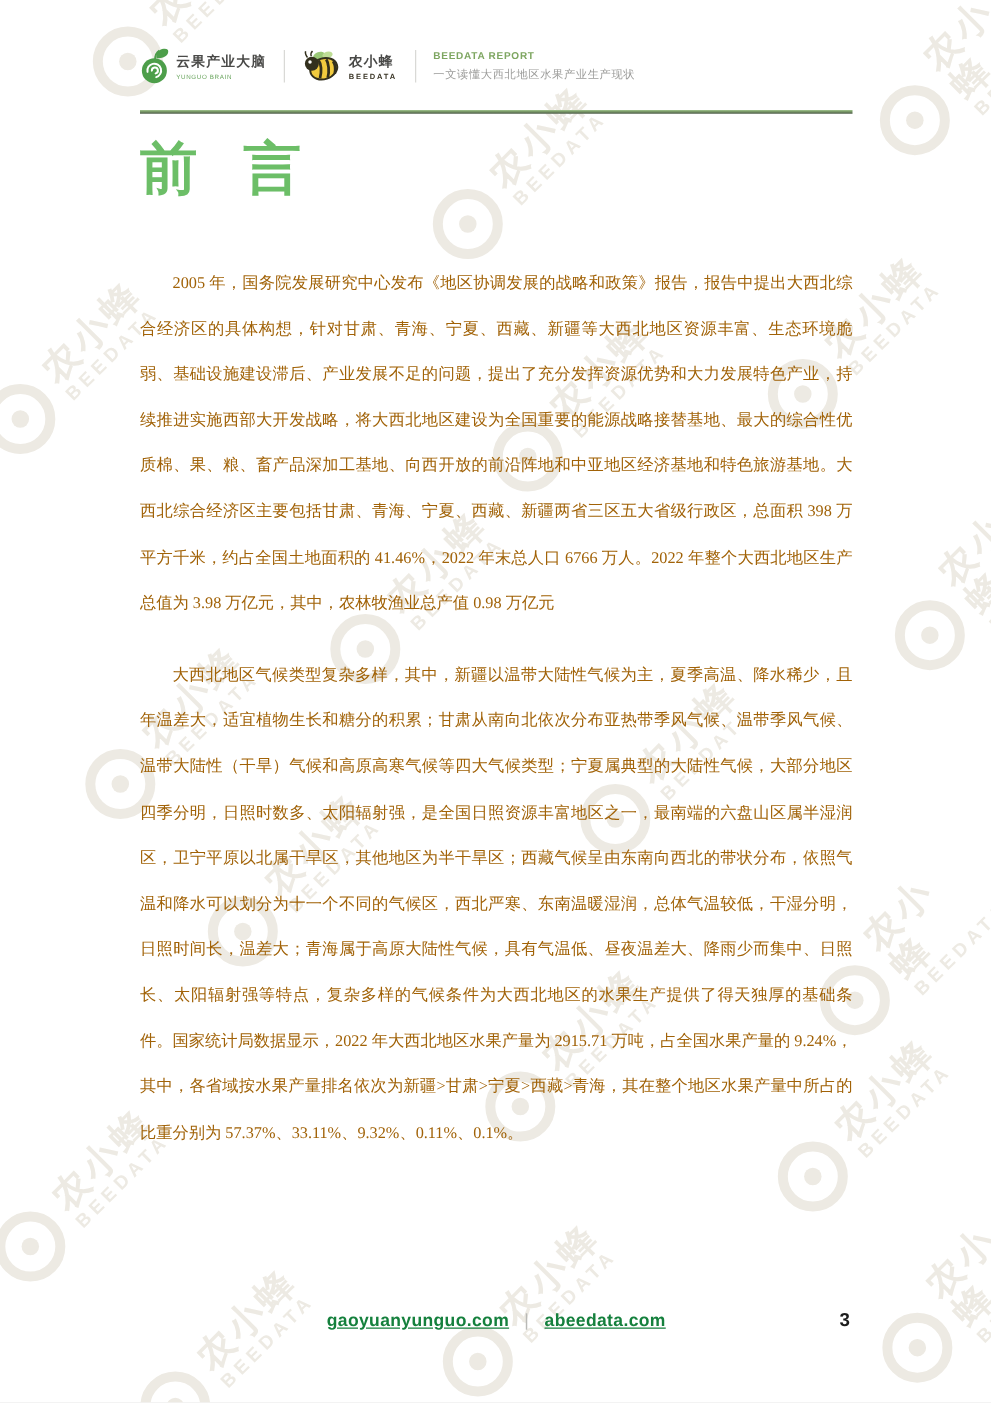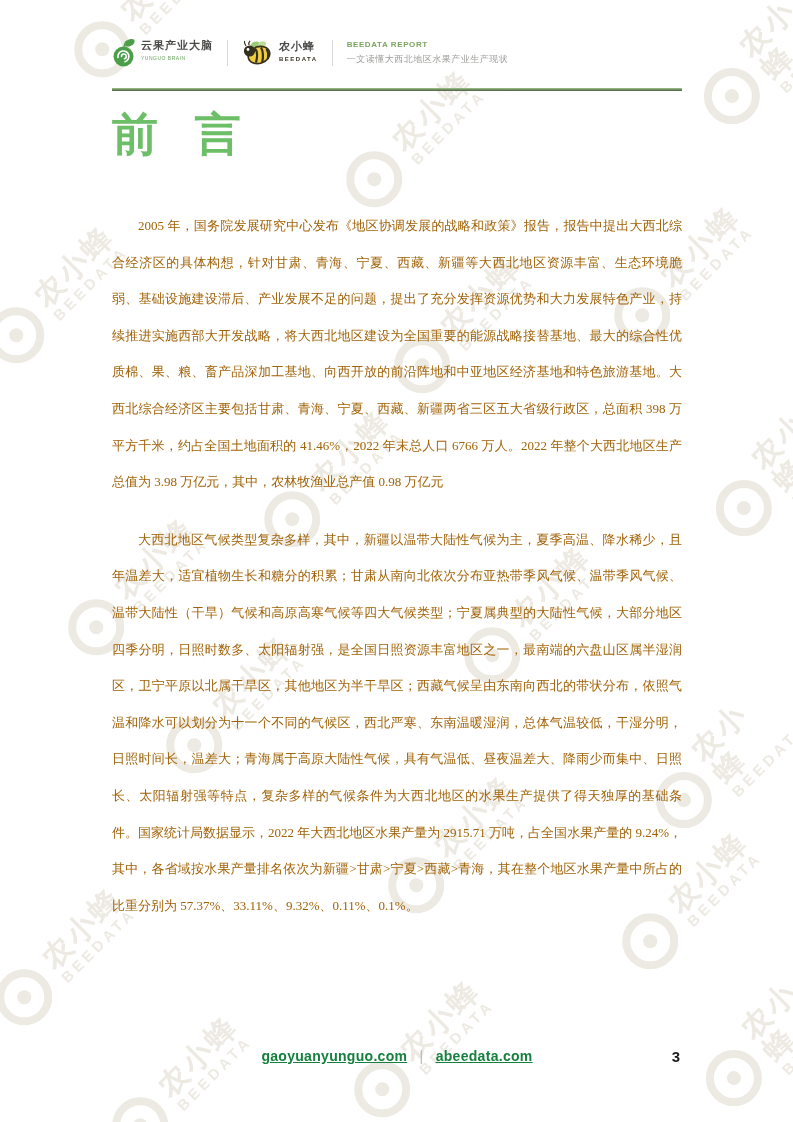--- a/index.html
+++ b/index.html
@@ -18,21 +18,21 @@
   .wm-bee { width:40px; height:40px; border:8px solid currentColor; border-radius:50%;
             display:flex; align-items:center; justify-content:center; flex:none; }
   .wm-bee-dot { width:14px; height:14px; border-radius:50%; background:currentColor; }
   .wm-texts { display:flex; flex-direction:column; line-height:1.05; }
   .wm-cn { font-size:30px; font-weight:bold; letter-spacing:3px; }
   .wm-en { font-size:15px; font-weight:bold; letter-spacing:4px; }
 
   
   .header { position:absolute; left:112px; top:38px; width:570px; z-index:2; }
   .brand-row { display:flex; align-items:center; }
-  .logo { display:flex; align-items:flex-start; gap:5px; }
+  .logo { display:flex; align-items:center; gap:5px; }
   .logo-texts { display:flex; flex-direction:column; }
   .logo-name { font-size:11px; font-weight:bold; color:#4a4a48; letter-spacing:1px; }
   .logo1 .logo-sub { font-size:5px; color:#6aa55e; letter-spacing:0.5px; margin-top:2px; }
   .logo2 .logo-sub { font-size:6px; color:#3a3526; font-weight:bold; letter-spacing:1.5px; margin-top:2px; }
   .vdiv { width:1px; height:26px; background:#d9d9d6; margin:0 14px; }
   .report-block { display:flex; flex-direction:column; justify-content:center; }
   .report-label { font-size:8px; font-weight:bold; color:#7ea661; letter-spacing:0.6px; }
   .report-subtitle { font-size:9px; color:#9c9c9a; margin-top:4px; letter-spacing:0.5px; }
   .header-rule { position:absolute; left:0; top:50px; width:570px; height:3px;
     background:linear-gradient(to bottom,#a3c791 0%,#7fa06c 35%,#4e5c49 100%); }

